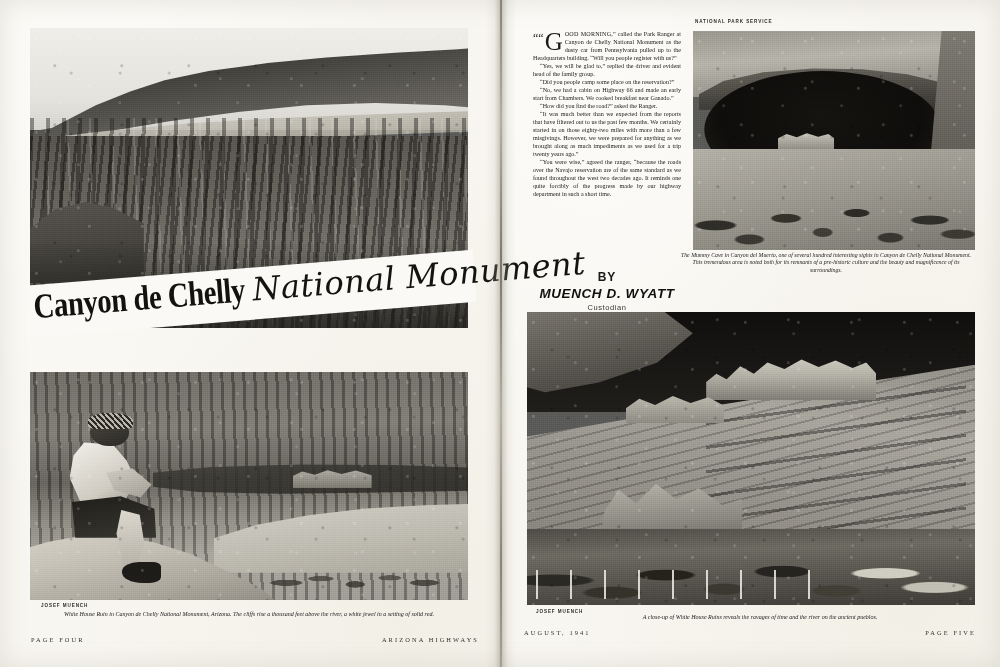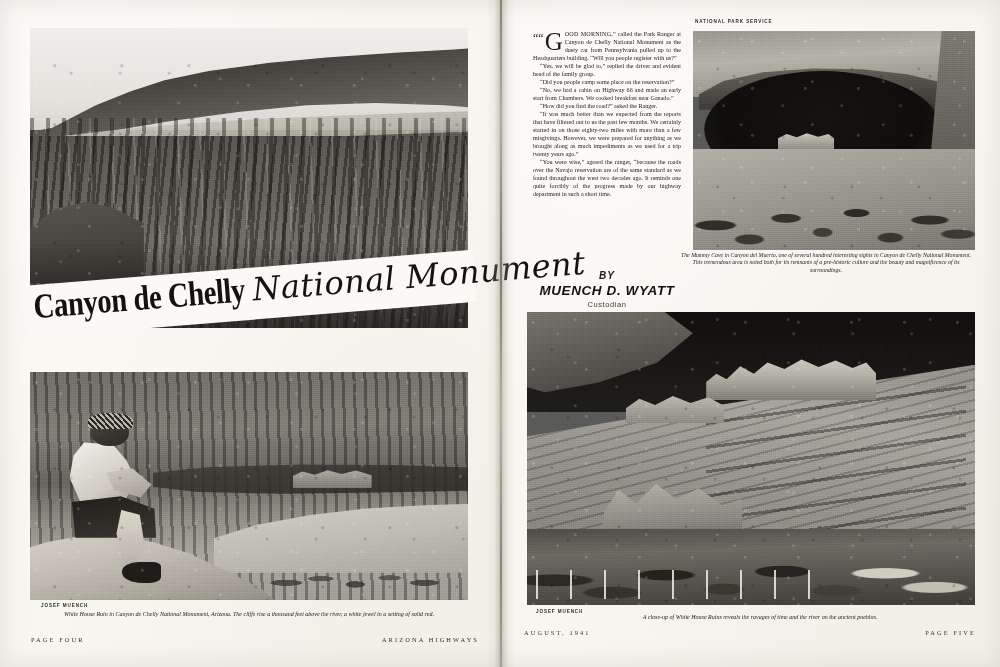--- a/index.html
+++ b/index.html
@@ -347,22 +347,22 @@
     margin:2px 1px 0 0;font-family:"Liberation Serif", serif;
   }
   .smallcaps{font-variant:small-caps;letter-spacing:.2px;}
 
   
   .byline{
     position:absolute;left:533px;top:270px;width:148px;text-align:center;
   }
   .byline .by{
     font-family:"Liberation Sans", sans-serif;
-    font-style:italic;font-weight:700;
-    font-size:10px;letter-spacing:1px;color:#1b1a18;
+    font-weight:700;
+    font-size:12px;letter-spacing:1px;color:#1b1a18;
   }
   .byline .author{
     font-family:"Liberation Sans", sans-serif;
     font-style:italic;font-weight:700;
     font-size:13.5px;letter-spacing:.6px;color:#121110;margin-top:2px;
   }
   .byline .role{
     font-family:"Liberation Sans", sans-serif;
     font-size:7.5px;letter-spacing:.6px;color:#3a3832;margin-top:2px;text-align:center;
   }

